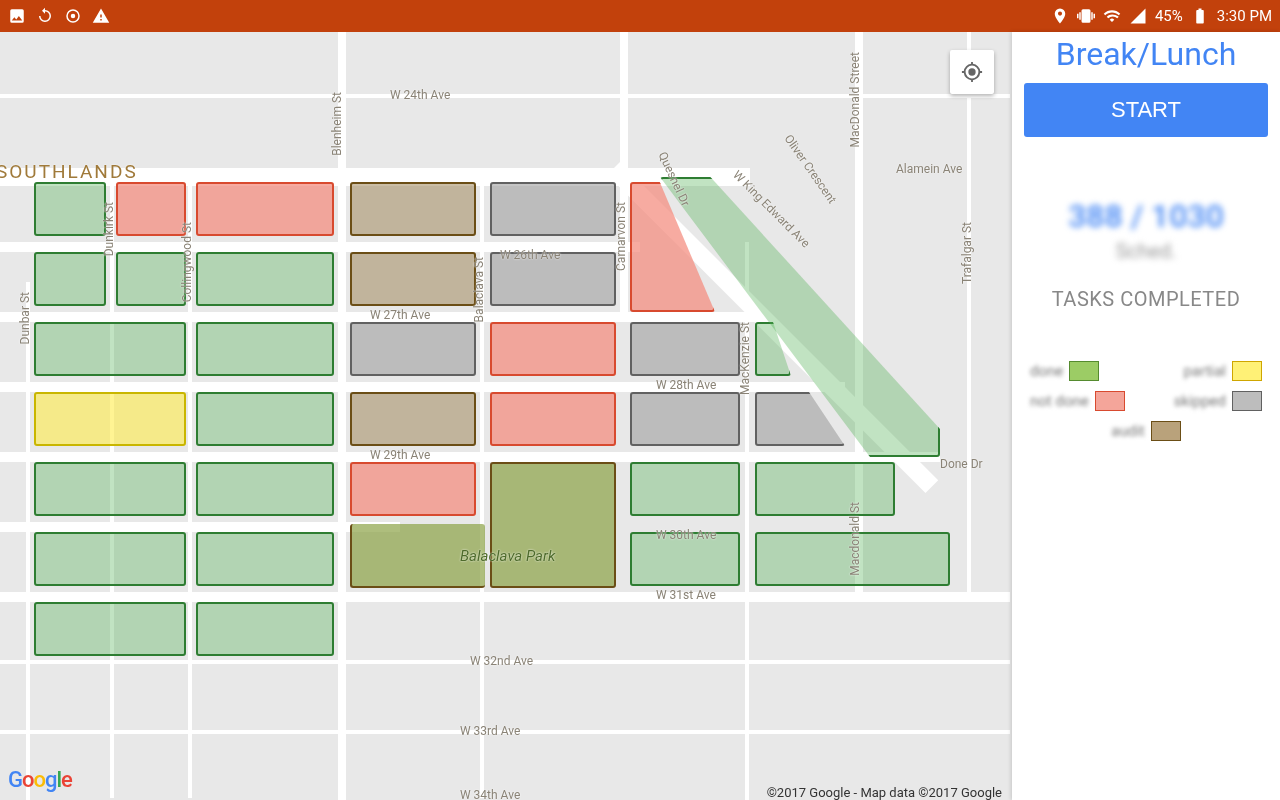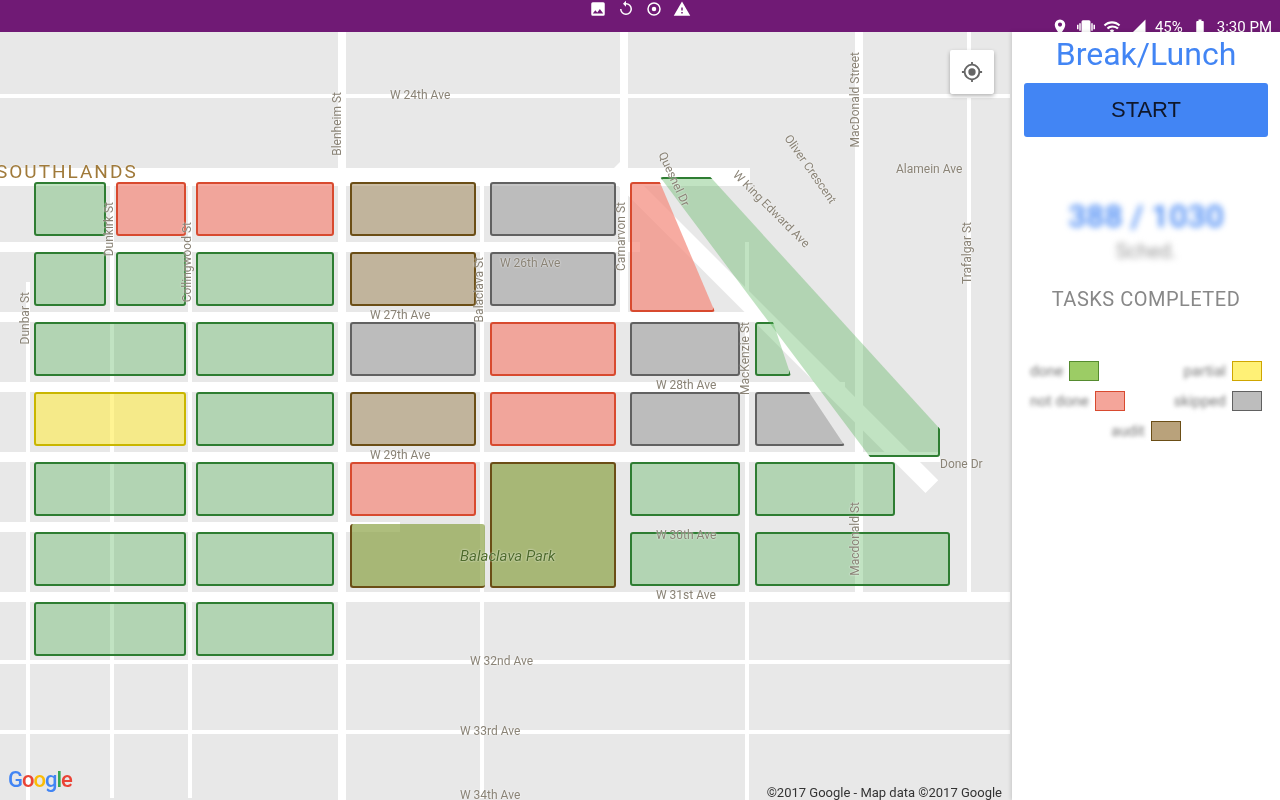--- a/index.html
+++ b/index.html
@@ -1,20 +1,20 @@
 <!DOCTYPE html>
 <html><head>
 <meta charset="utf-8">
 <style>
 * { margin: 0; padding: 0; box-sizing: border-box; }
 html, body { width: 1280px; height: 800px; font-family: Roboto, Arial, sans-serif; overflow: hidden; }
 .root { width: 1280px; height: 800px; display: flex; flex-direction: column; }
 
 
-.statusbar { height: 32px; background: #701a75; color: #fff; display: flex; align-items: center; padding: 0 8px; font-size: 15px; flex-direction: column; }
+.statusbar { height: 32px; background: #c2410c; color: #fff; display: flex; align-items: center; padding: 0 8px; font-size: 15px; }
 .statusbar .left { display: flex; gap: 10px; align-items: center; }
 .statusbar .right { margin-left: auto; display: flex; gap: 8px; align-items: center; }
 .statusbar svg { width: 18px; height: 18px; fill: #fff; }
 .statusbar .icon { display: inline-flex; align-items: center; }
 
 
 .content { flex: 1; display: flex; position: relative; }
 
 .map-area { flex: 1; position: relative; background: #e8e8e8; overflow: hidden; }
 .map-bg { position: absolute; inset: 0; }
@@ -39,21 +39,21 @@
 .google-logo span:nth-child(2){color:#EA4335}
 .google-logo span:nth-child(3){color:#FBBC05}
 .google-logo span:nth-child(4){color:#4285F4}
 .google-logo span:nth-child(5){color:#34A853}
 .google-logo span:nth-child(6){color:#EA4335}
 .locate-btn { position: absolute; top: 18px; right: 18px; width: 44px; height: 44px; background: #fff; border-radius: 2px; box-shadow: 0 2px 4px rgba(0,0,0,.3); display: flex; align-items: center; justify-content: center; cursor: pointer; }
 
 
 .sidebar { width: 268px; background: #fff; display: flex; flex-direction: column; padding: 3px 12px; box-shadow: -1px 0 4px rgba(0,0,0,.15); z-index: 5; }
 .sidebar h1 { color: #4285F4; font-weight: 400; font-size: 32px; text-align: center; }
-.btn { border: none; border-radius: 3px; color: #0f172a; font-size: 22px; font-weight: 500; padding: 14px 0; cursor: pointer; width: 100%; }
+.btn { border: none; border-radius: 3px; color: #ffffff; font-size: 22px; font-weight: 500; padding: 14px 0; cursor: pointer; width: 100%; }
 .btn.blue { background: #4285F4; }
 .btn.red  { background: #EA4335; }
 .stats { text-align: center; color: #4285F4; margin-top: 60px; }
 .stats .counts { font-size: 32px; font-weight: 500;}
 .stats .sched { color: #999; font-size: 20px; margin-top: 4px; }
 .stats .pct { font-size: 36px; margin-top: 18px; font-weight: 400; }
 .tc { color: #888; font-size: 20px; text-align: center; margin-top: 24px; letter-spacing: .5px; }
 .legend { margin-top: 50px; padding: 0 6px; }
 .legend-row { display: flex; justify-content: space-between; align-items: center; margin-bottom: 10px; }
 .legend-item { display: flex; align-items: center; gap: 6px; }
@@ -202,21 +202,21 @@
 
       <div class="parcel green" style="left:34px;top:570px;width:152px;height:54px"></div>
       <div class="parcel green" style="left:196px;top:570px;width:138px;height:54px"></div>
 
       <div class="parcel green" style="left:660px;top:145px;width:280px;height:280px;clip-path:polygon(0 0,18% 0,100% 90%,100% 100%,75% 100%)"></div>
 
       <div class="region-label" style="left:-4px;top:128px">SOUTHLANDS</div>
       <div class="park-label" style="left:460px;top:515px">Balaclava Park</div>
 
       <div class="street-label" style="left:390px;top:56px">W 24th Ave</div>
-      <div class="street-label" style="left:500px;top:224px">W 26th Ave</div>
+      <div class="street-label" style="left:500px;top:216px">W 26th Ave</div>
       <div class="street-label" style="left:370px;top:276px">W 27th Ave</div>
       <div class="street-label" style="left:656px;top:346px">W 28th Ave</div>
       <div class="street-label" style="left:370px;top:416px">W 29th Ave</div>
       <div class="street-label" style="left:656px;top:496px">W 30th Ave</div>
       <div class="street-label" style="left:656px;top:556px">W 31st Ave</div>
       <div class="street-label" style="left:470px;top:622px">W 32nd Ave</div>
       <div class="street-label" style="left:460px;top:692px">W 33rd Ave</div>
       <div class="street-label" style="left:460px;top:756px">W 34th Ave</div>
       <div class="street-label" style="left:896px;top:130px">Alamein Ave</div>
       <div class="street-label" style="left:940px;top:425px">Done Dr</div>

